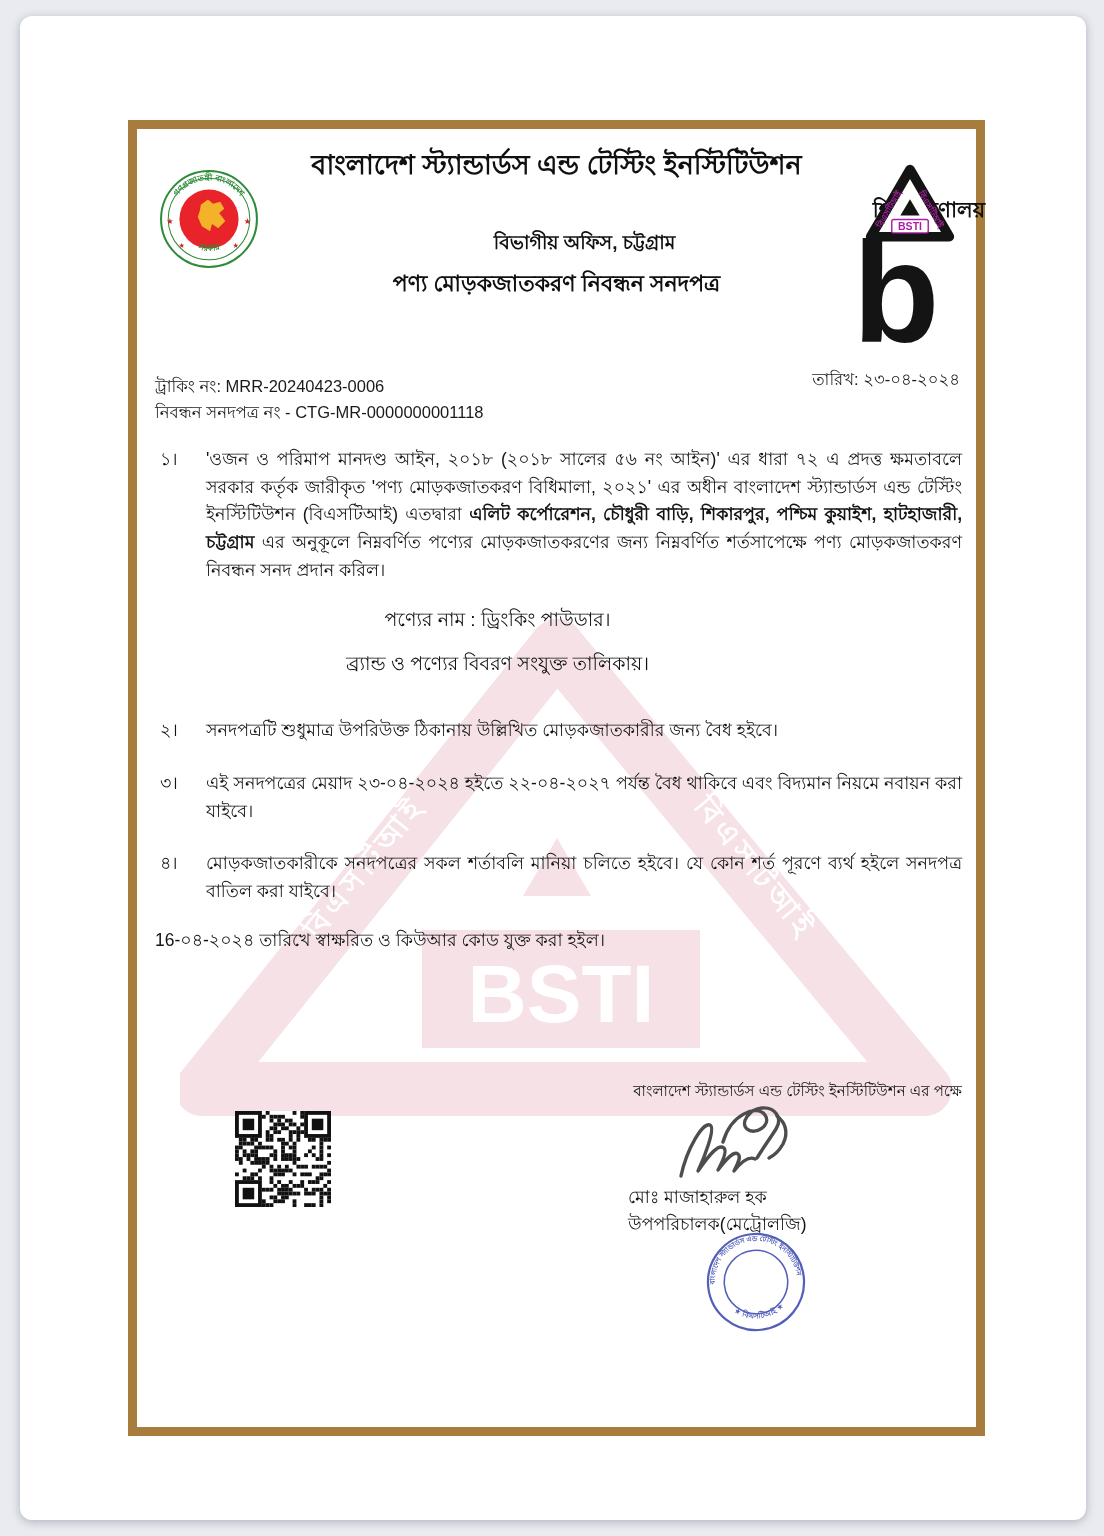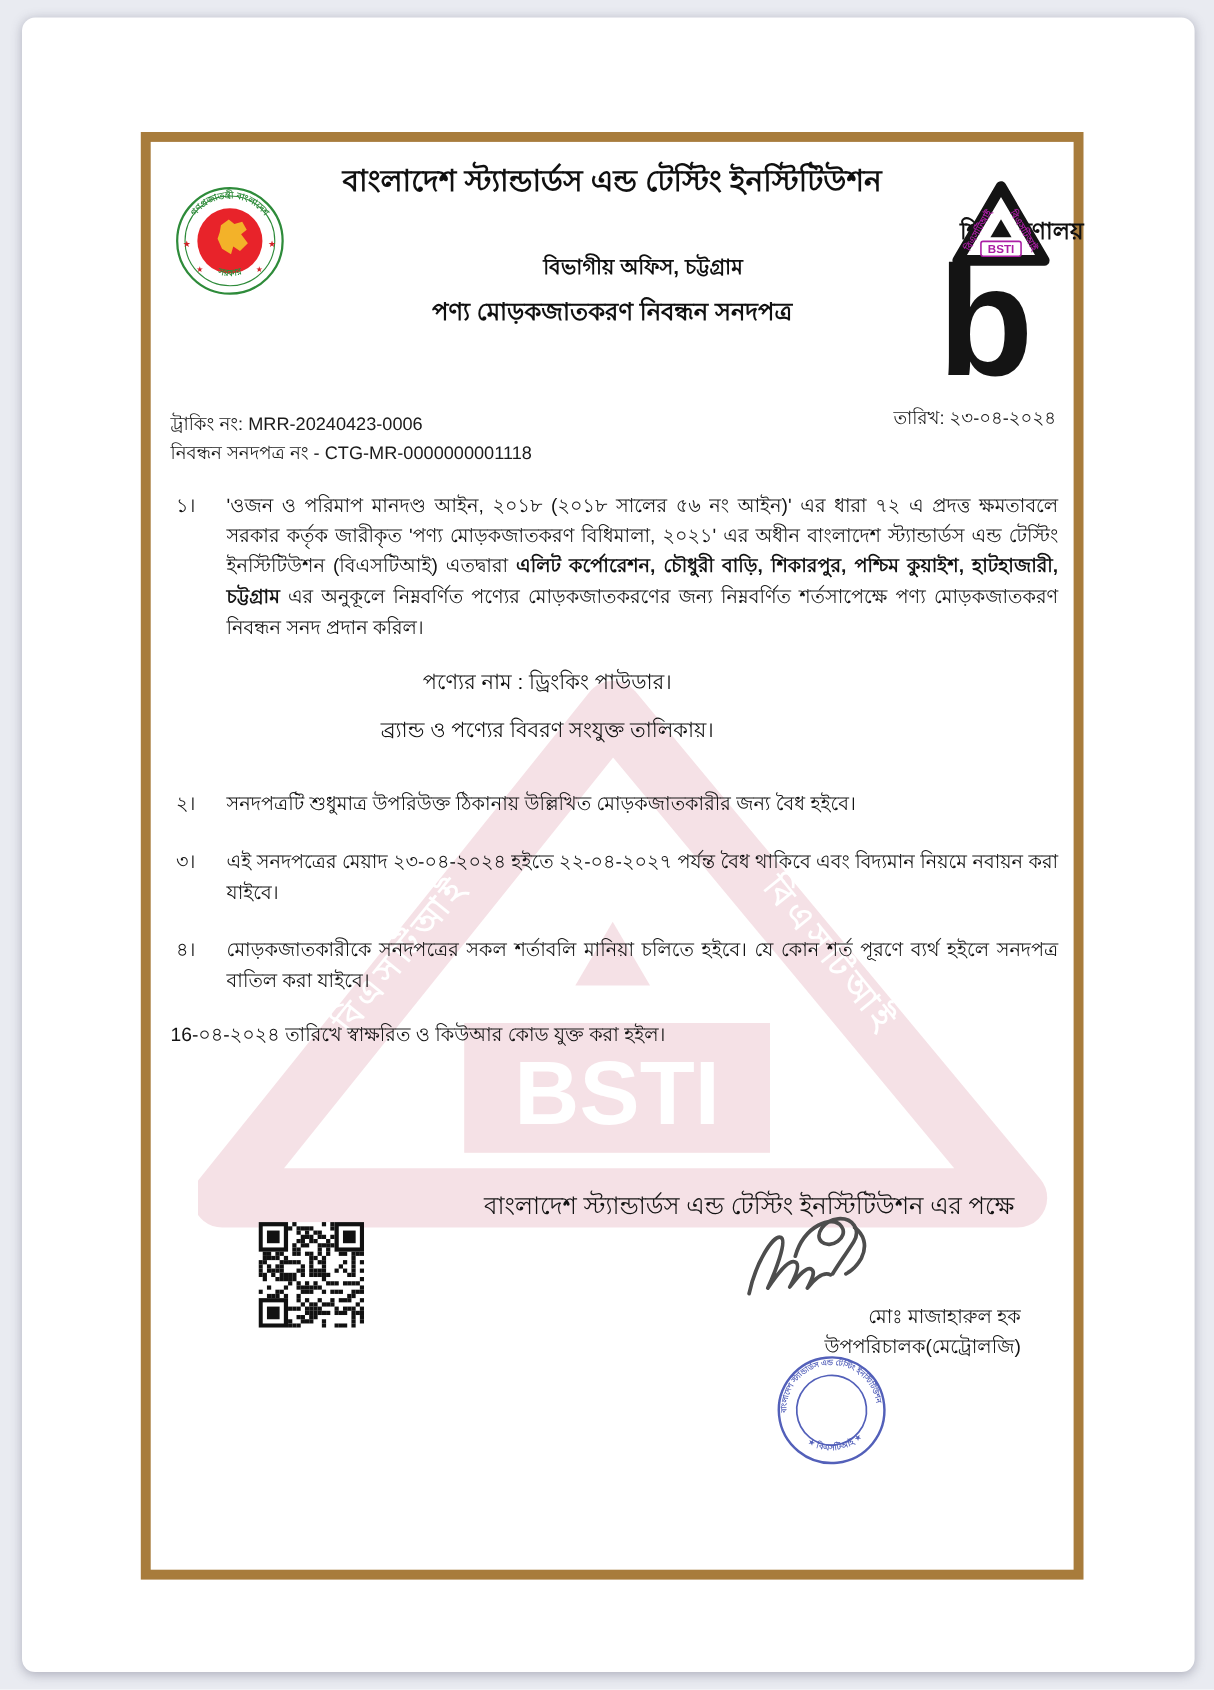--- a/index.html
+++ b/index.html
@@ -35,22 +35,22 @@
   .clause .num { position:absolute; left:140px; width:40px; }
   .clause .body { position:absolute; left:186px; width:756px; text-align:justify; }
   .c1 .num, .c1 .body { top:430px; }
   .c2 .num, .c2 .body { top:701px; }
   .c3 .num, .c3 .body { top:754px; }
   .c4 .num, .c4 .body { top:834px; }
   .centerline { left:108px; width:739px; text-align:center; font-weight:400; font-size:19px; color:#101010; }
   .prod-name  { top:589px; }
   .brand-line { top:633px; }
   .signedline { left:135px; top:911px; font-size:17.5px; color:#141414; }
-  .onbehalf { left:420px; top:1063px; width:522px; font-size:22px; color:#141414; }
-  .signer { left:608px; width:300px; text-align:right; font-size:17.5px; color:#141414; }
+  .onbehalf { left:420px; top:1063px; width:522px; text-align:right; font-size:15px; color:#141414; }
+  .signer { left:608px; width:300px; text-align:left; font-size:17.5px; color:#141414; }
   .signer-name  { top:1168px; }
   .signer-title { top:1195px; }
   .watermark { left:160px; top:596px; opacity:.55; }
   .stamp { left:676px; top:1206px; transform:rotate(-6deg); opacity:.92; }
   .qr { left:215px; top:1095px; }
   .sig { left:645px; top:1080px; }
   b { font-weight:700; }
 </style>
 </head>
 <body>

